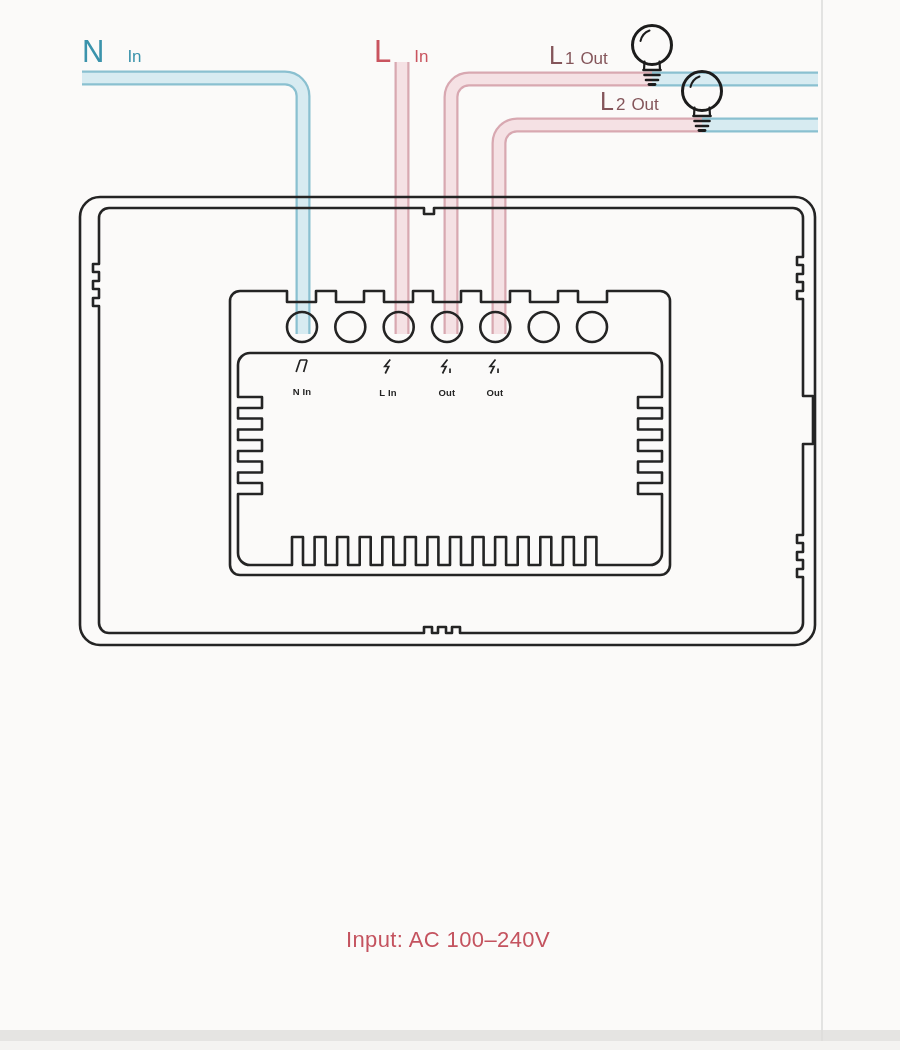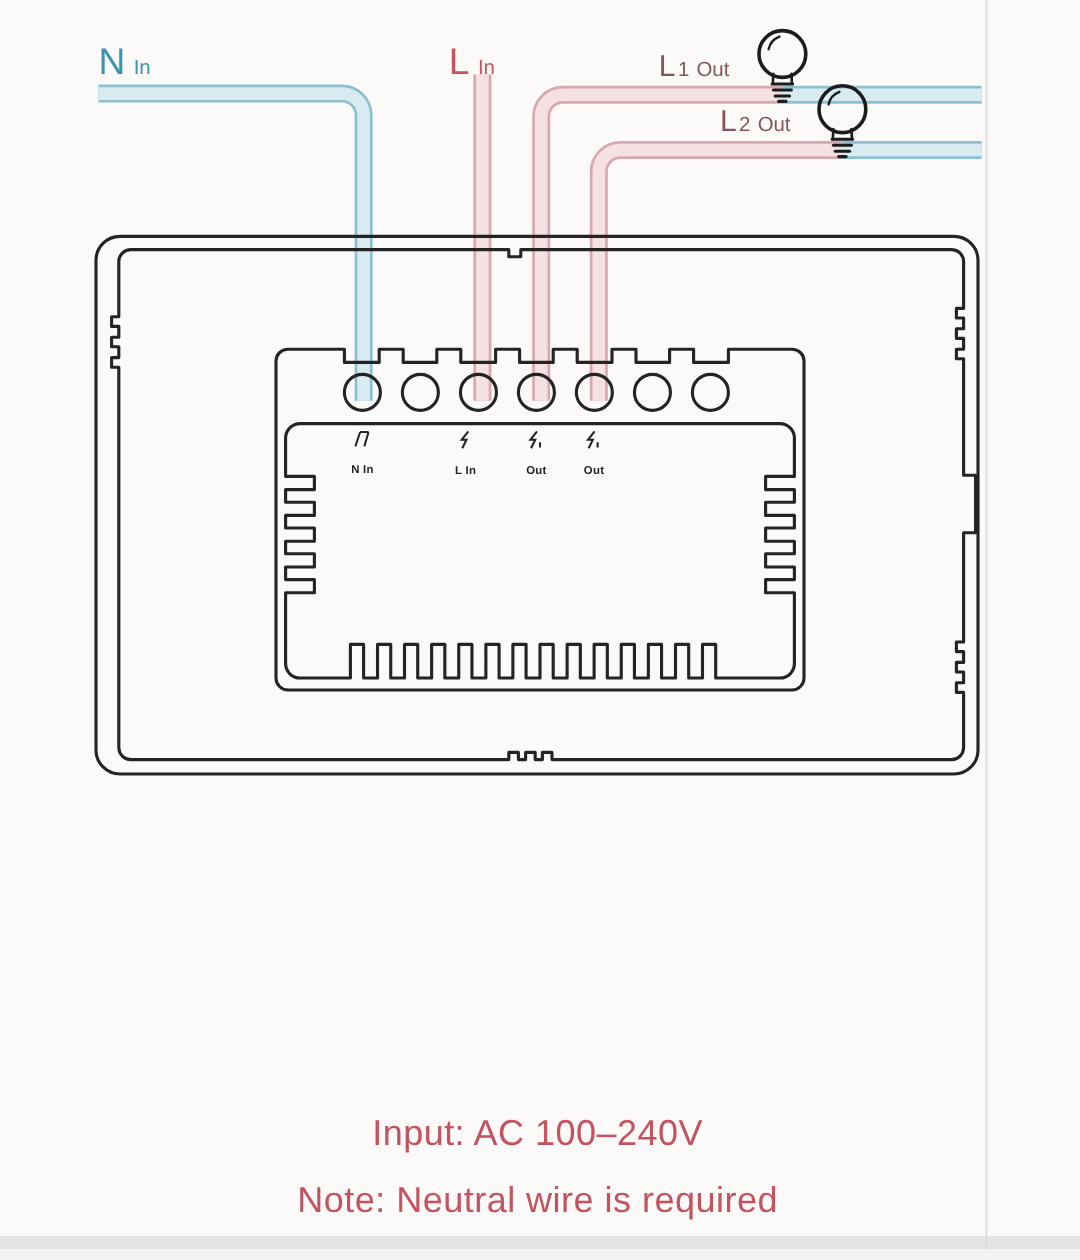--- a/index.html
+++ b/index.html
@@ -6,21 +6,21 @@
   .stage{
     position:relative;width:900px;height:1050px;overflow:hidden;
     background:#fbfaf9;
     font-family:"Liberation Sans",sans-serif;
   }
   svg.diagram{position:absolute;left:0;top:0;}
   
   .lbl{position:absolute;display:flex;align-items:baseline;white-space:nowrap;}
   .lbl .main{font-size:31px;line-height:1;}
   .lbl .num{font-size:17px;line-height:1;margin-left:2px;}
-  .lbl .sub{font-size:17px;line-height:1;margin-left:7px;}
+  .lbl .sub{font-size:17px;line-height:1;margin-left:23px;}
   .lbl-small .main{font-size:25px;}
   .lbl-small .sub{font-size:17px;margin-left:6px;}
   .teal{color:#3b93ac;}
   .red{color:#c9545f;}
   .maroon{color:#84555a;}
   
   .term-label{
     position:absolute;top:358px;transform:translateX(-50%);
     display:flex;flex-direction:column;align-items:center;gap:13px;
   }
@@ -28,21 +28,21 @@
     font-size:9.5px;font-weight:700;color:#242424;letter-spacing:.2px;
     line-height:1;white-space:nowrap;
   }
   
   .model{
     position:absolute;top:707px;left:0;width:896px;text-align:center;
     font-size:40px;letter-spacing:1px;color:#2e2e2e;line-height:1;
   }
   .note-line{
     position:absolute;left:0;width:896px;text-align:center;
-    font-size:30px;color:#c4535f;line-height:1.1;letter-spacing:.4px;white-space:nowrap;
+    font-size:22px;color:#c4535f;line-height:1.1;letter-spacing:.4px;white-space:nowrap;
   }
   .note-input{top:928px;}
   .note-neutral{top:984px;}
   
   .edge-line{position:absolute;left:821px;top:0;width:2px;height:1050px;background:rgba(120,120,120,.18);}
   .bottom-strip{position:absolute;left:0;top:1030px;width:900px;height:11px;background:#dddcda;opacity:.75;}
   .bottom-white{position:absolute;left:0;top:1041px;width:900px;height:9px;background:#f4f3f1;}
 </style>
 </head>
 <body>
@@ -190,19 +190,18 @@
   <div class="term-label" style="left:495px;">
     <svg width="16" height="17" viewBox="0 0 16 17">
       <path d="M9,1.5 L3.5,8.5 H7.5 L4,15.5" stroke="#242424" stroke-width="1.7" fill="none"></path>
       <path d="M11.5,10.5 V15" stroke="#242424" stroke-width="1.7" fill="none"></path>
     </svg>
     <span class="txt">Out</span>
   </div>
 
 
   <div class="note-line note-input">Input: AC 100–240V</div>
-  <div class="note-line note-neutral">Note: Neutral wire is required</div>
 
   <div class="edge-line"></div>
   <div class="bottom-strip"></div>
   <div class="bottom-white"></div>
 
 </div>
 
 </body></html>

